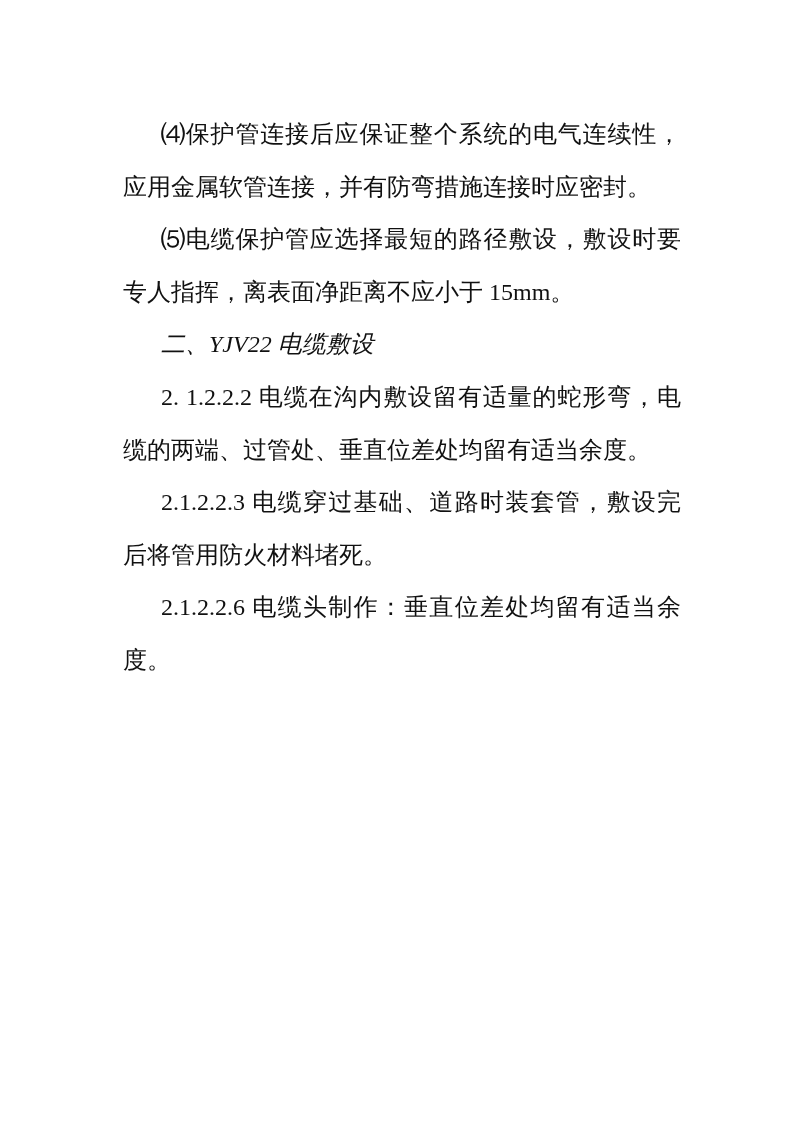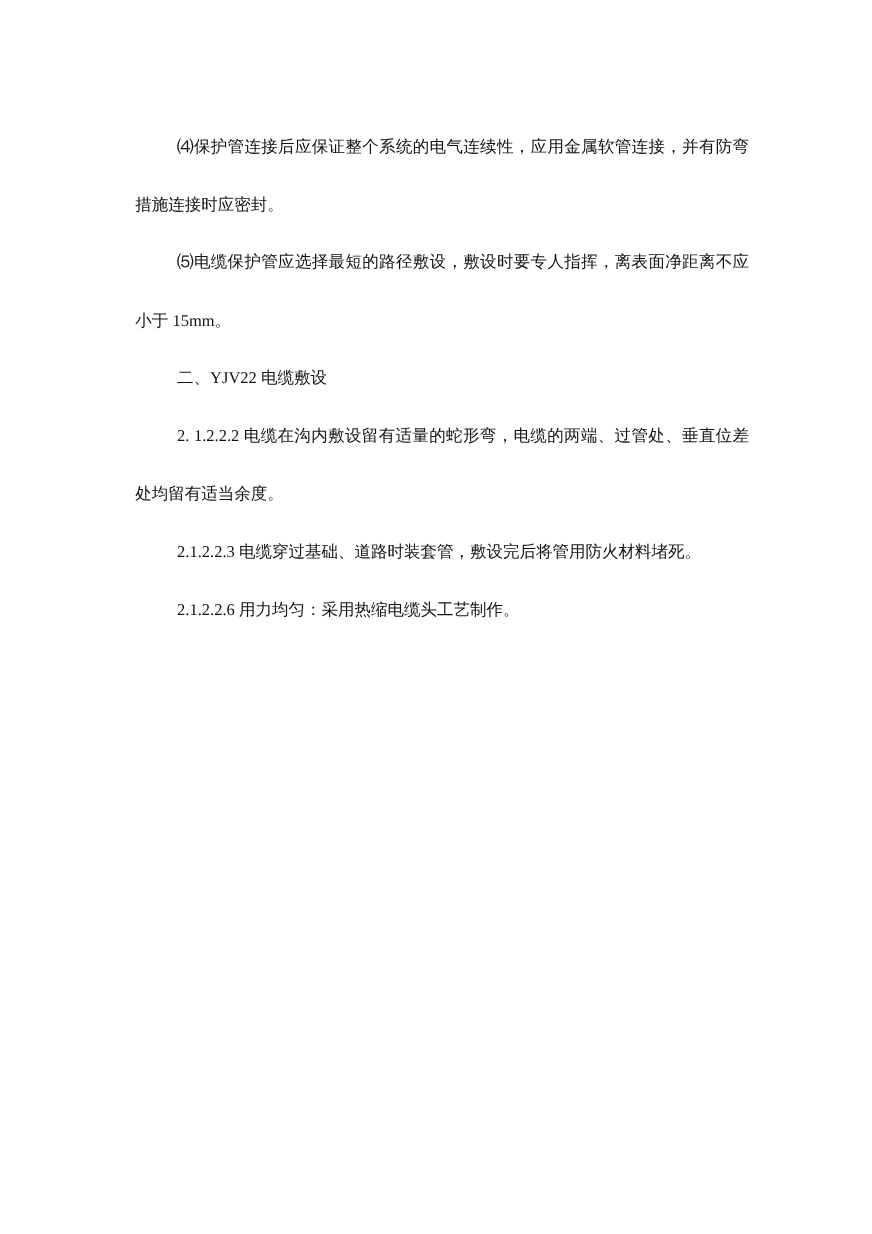--- a/index.html
+++ b/index.html
@@ -3,31 +3,31 @@
 <meta charset="utf-8">
 <style>
   html, body { margin: 0; padding: 0; background: #ffffff; }
   body { width: 793px; height: 1122px; position: relative; overflow: hidden; }
   .page {
     position: absolute;
     left: 123px;
     top: 108px;
     width: 558px;
     font-family: "Liberation Serif", "DejaVu Serif", serif;
-    font-size: 15px;
+    font-size: 24px;
     color: #111111;
     line-height: 52.6px;
   }
   .para { margin: 0; text-align: justify; text-align-last: left; }
   .indent { text-indent: 38px; }
-  .heading { margin: 0; text-indent: 38px; }
+  .heading { margin: 0; text-indent: 38px; font-style: italic; }
 </style>
 </head>
 <body>
 
 <div class="page">
   <p class="para indent">⑷保护管连接后应保证整个系统的电气连续性，应用金属软管连接，并有防弯措施连接时应密封。</p>
   <p class="para indent">⑸电缆保护管应选择最短的路径敷设，敷设时要专人指挥，离表面净距离不应小于 15mm。</p>
   <p class="heading">二、YJV22 电缆敷设</p>
   <p class="para indent">2. 1.2.2.2 电缆在沟内敷设留有适量的蛇形弯，电缆的两端、过管处、垂直位差处均留有适当余度。</p>
   <p class="para indent">2.1.2.2.3 电缆穿过基础、道路时装套管，敷设完后将管用防火材料堵死。</p>
-  <p class="para indent">2.1.2.2.6 用力均匀：采用热缩电缆头工艺制作。</p>
+  <p class="para indent">2.1.2.2.6 电缆头制作：垂直位差处均留有适当余度。</p>
 </div>
 
 </body></html>

